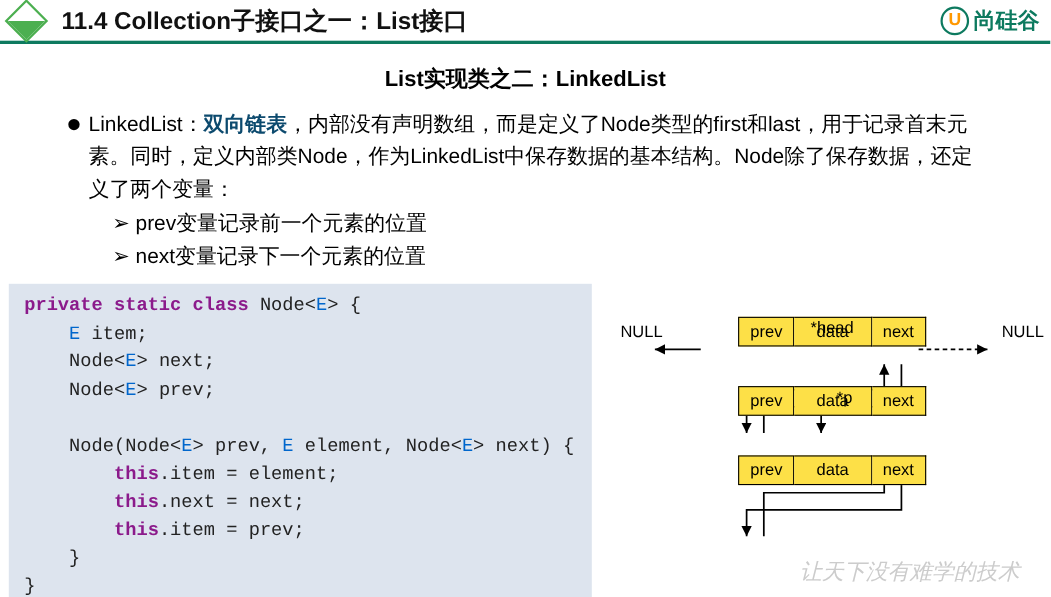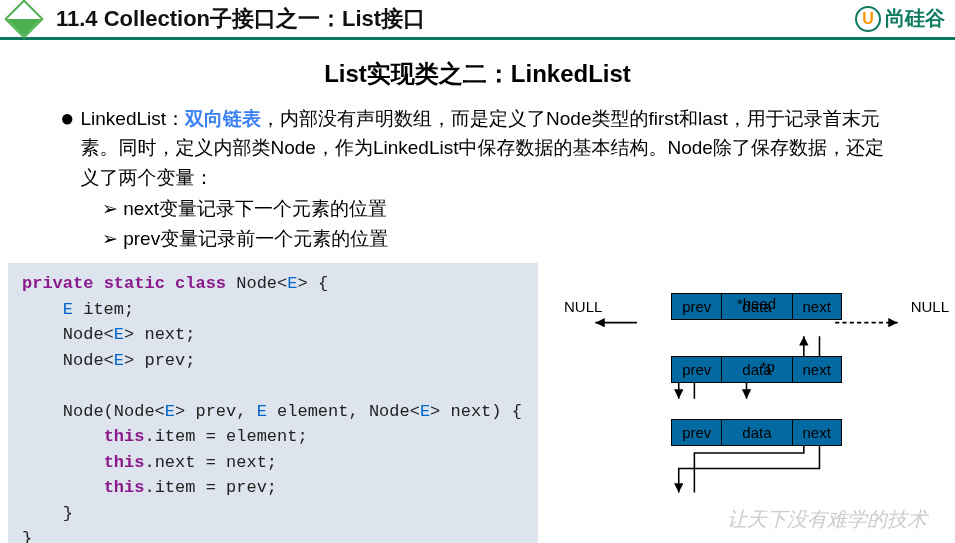--- a/index.html
+++ b/index.html
@@ -45,38 +45,38 @@
     display: flex;
     align-items: center;
     justify-content: center;
     font-weight: bold;
     color: #ff9800;
     font-size: 16px;
   }
   .brand-text { color: #0d7a5f; font-size: 20px; font-weight: bold; }
   .title2 {
     text-align: center;
-    font-size: 24px;
+    font-size: 20px;
     font-weight: bold;
     margin: 18px 0 14px;
   }
   .content {
     padding: 0 60px;
     font-size: 19px;
     line-height: 1.55;
   }
   .bullet-main {
     display: flex;
   }
   .dot {
     font-size: 24px;
     margin-right: 6px;
     line-height: 1.2;
   }
-  .blue-bold { color: #3b82f6; font-weight: bold; }
+  .blue-bold { color: #0c4a6e; font-weight: bold; }
   .sub-list {
     margin-left: 42px;
     margin-top: 2px;
   }
   .sub-item::before {
     content: "➢ ";
   }
   .lower {
     display: flex;
     margin-top: 10px;
@@ -99,21 +99,21 @@
     position: relative;
     padding: 10px 10px 0 30px;
     font-family: Arial, sans-serif;
     font-size: 15px;
   }
   .node-row { display:flex; align-items:center; justify-content:center; margin-bottom: 36px; position: relative;}
   .nullbox { font-weight: normal; }
   .cell {
     border: 1.5px solid #000;
     padding: 4px 10px;
-    background:#0369a1;
+    background:#fde047;
   }
   .cellgroup { display:flex; }
   .cellgroup .cell + .cell { border-left: none; }
   .label-above { position:absolute; top:-20px; left:50%; transform:translateX(-50%); font-size:15px;margin-top:22px;}
   .watermark {
     position: absolute;
     right: 28px;
     bottom: 10px;
     color: #ccc;
     font-size: 20px;
@@ -139,22 +139,22 @@
 <div class="title2">List实现类之二：LinkedList</div>
 
 <div class="content">
   <div class="bullet-main">
     <span class="dot">●</span>
     <div>
       <span>LinkedList：</span><span class="blue-bold">双向链表</span><span>，内部没有声明数组，而是定义了Node类型的first和last，用于记录首末元素。同时，定义内部类Node，作为LinkedList中保存数据的基本结构。Node除了保存数据，还定义了两个变量：</span>
     </div>
   </div>
   <div class="sub-list">
+    <div class="sub-item">prev变量记录前一个元素的位置</div>
     <div class="sub-item">next变量记录下一个元素的位置</div>
-    <div class="sub-item">prev变量记录前一个元素的位置</div>
   </div>
 </div>
 
 <div class="lower">
   <div class="code-block"><span class="kw">private</span> <span class="kw">static</span> <span class="kw">class</span> Node&lt;<span class="gen">E</span>&gt;<span> {</span>
     <span class="gen">E</span><span> item;</span>
     Node&lt;<span class="gen">E</span>&gt; next;
     Node&lt;<span class="gen">E</span>&gt; prev;
 
     Node(Node&lt;<span class="gen">E</span>&gt; prev, <span class="gen">E</span> element, Node&lt;<span class="gen">E</span>&gt; next) {

